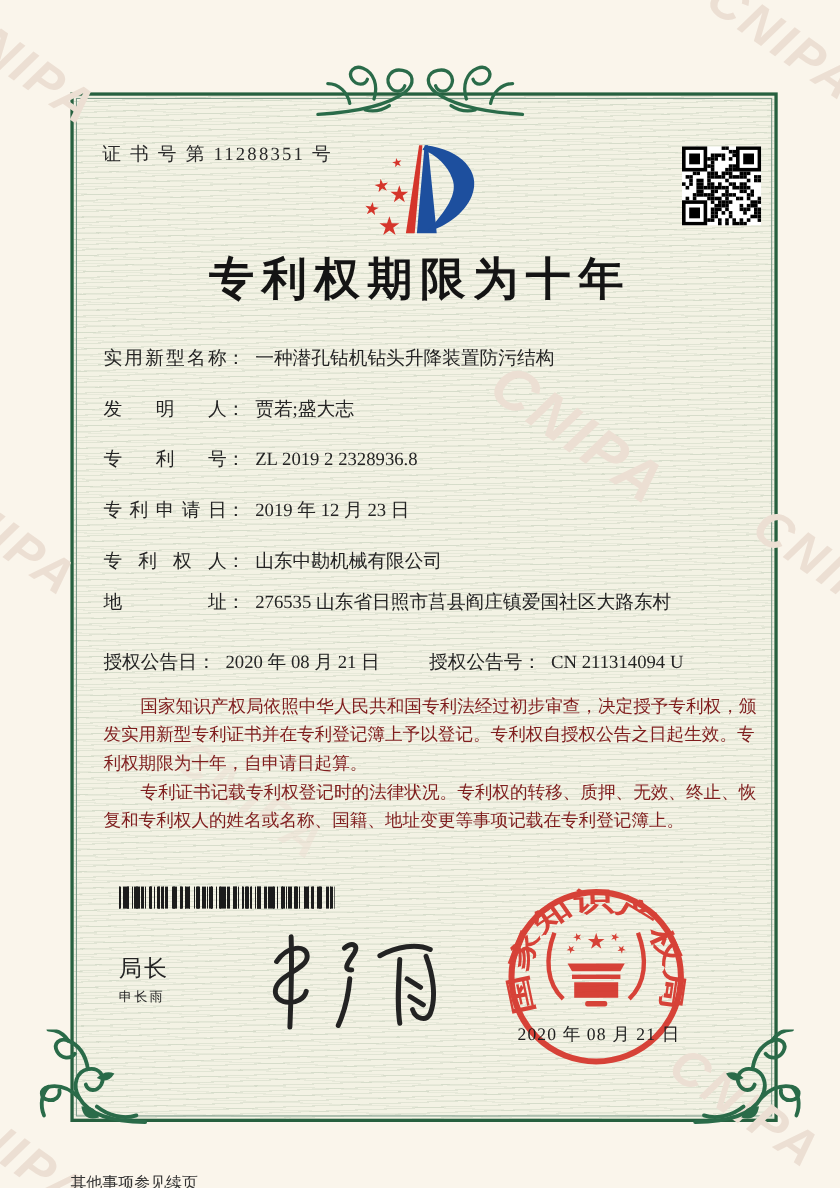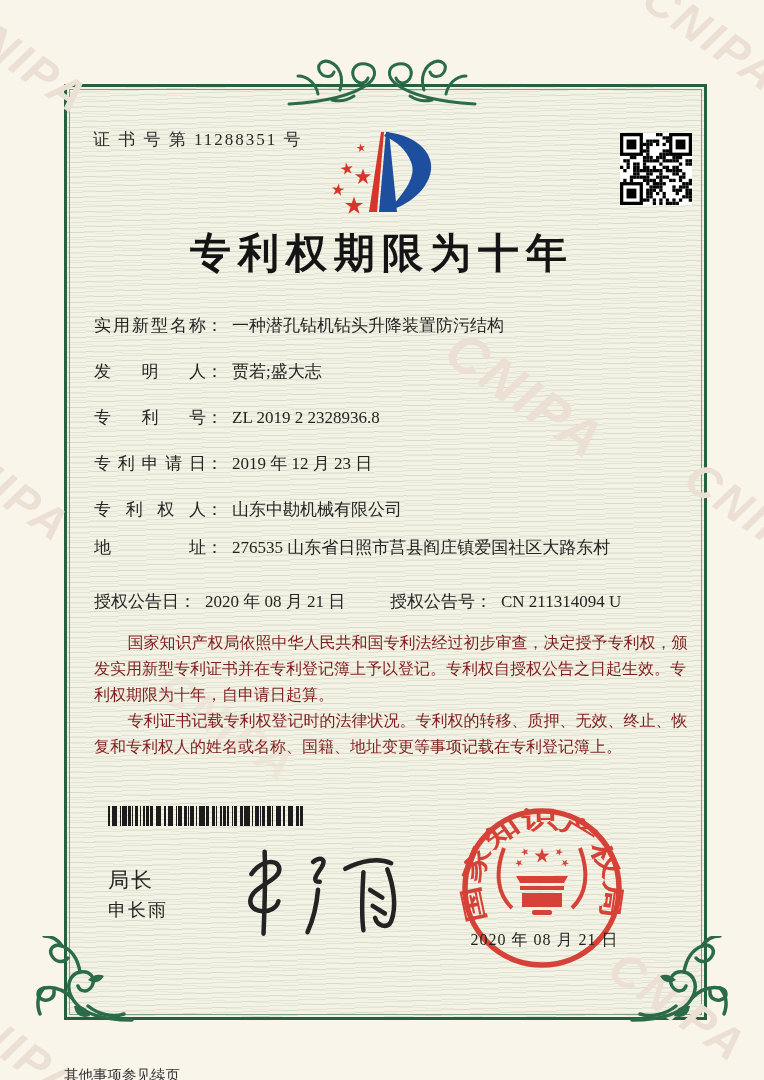--- a/index.html
+++ b/index.html
@@ -45,21 +45,21 @@
   .paras{position:absolute;left:94px;top:630px;width:606px;font-size:16px;line-height:26px;color:#7f1d1d;}
   .paras p{margin:0;text-indent:2.1em;}
   .barcode{
     position:absolute;left:108px;top:806px;width:196px;height:20px;
     background:
       repeating-linear-gradient(90deg,#1c1c1c 0 2px,rgba(0,0,0,0) 2px 7px),
       repeating-linear-gradient(90deg,#1c1c1c 0 1px,rgba(0,0,0,0) 1px 4px),
       repeating-linear-gradient(90deg,rgba(0,0,0,0) 0 5px,#1c1c1c 5px 8px,rgba(0,0,0,0) 8px 11px);
   }
   .director-title{position:absolute;left:108px;top:866px;font-size:21px;letter-spacing:2px;}
-  .director-name{position:absolute;left:108px;top:898px;font-size:18px;letter-spacing:2px;}
+  .director-name{position:absolute;left:108px;top:898px;font-size:12px;letter-spacing:2px;}
   .signature{position:absolute;left:222px;top:843px;width:180px;height:92px;transform:rotate(-2deg);}
   .seal{position:absolute;left:452px;top:798px;width:180px;height:180px;opacity:.93;}
   .seal-date{
     position:absolute;left:462px;top:930px;width:165px;text-align:center;
     font-size:16px;letter-spacing:1px;color:#1e1e1e;
   }
   .page-num{position:absolute;left:64px;top:978px;width:637px;text-align:center;font-size:14.5px;color:#333;}
   .cont-note{position:absolute;left:64px;top:1030px;width:637px;text-align:left;font-size:14.5px;color:#333;margin-top:36px;}
   
   .ornament-top{position:absolute;left:287px;top:56px;width:190px;height:52px;z-index:2;display:flex;}

